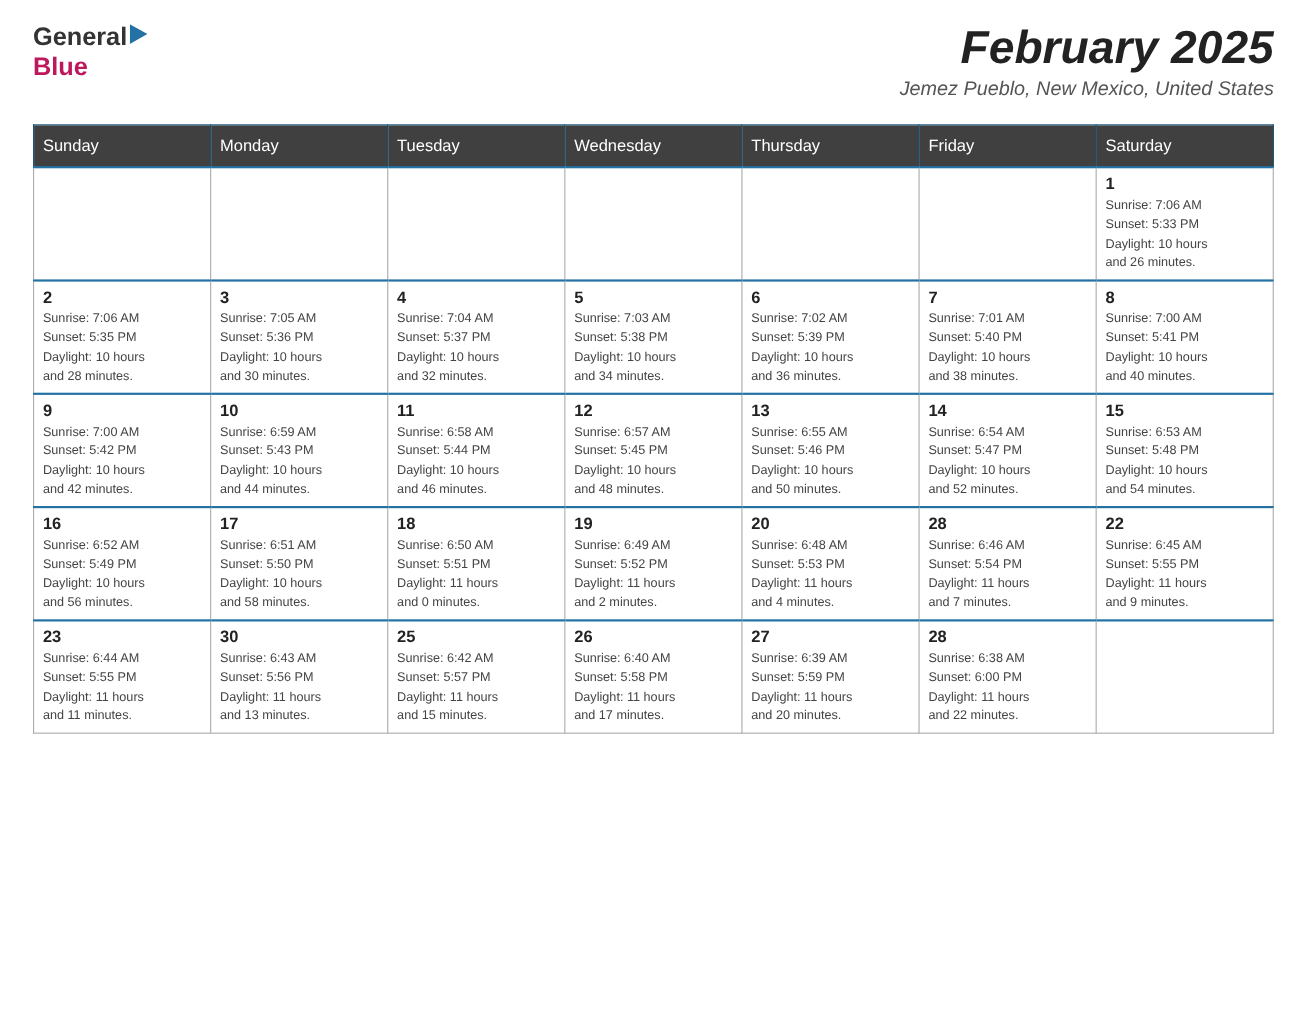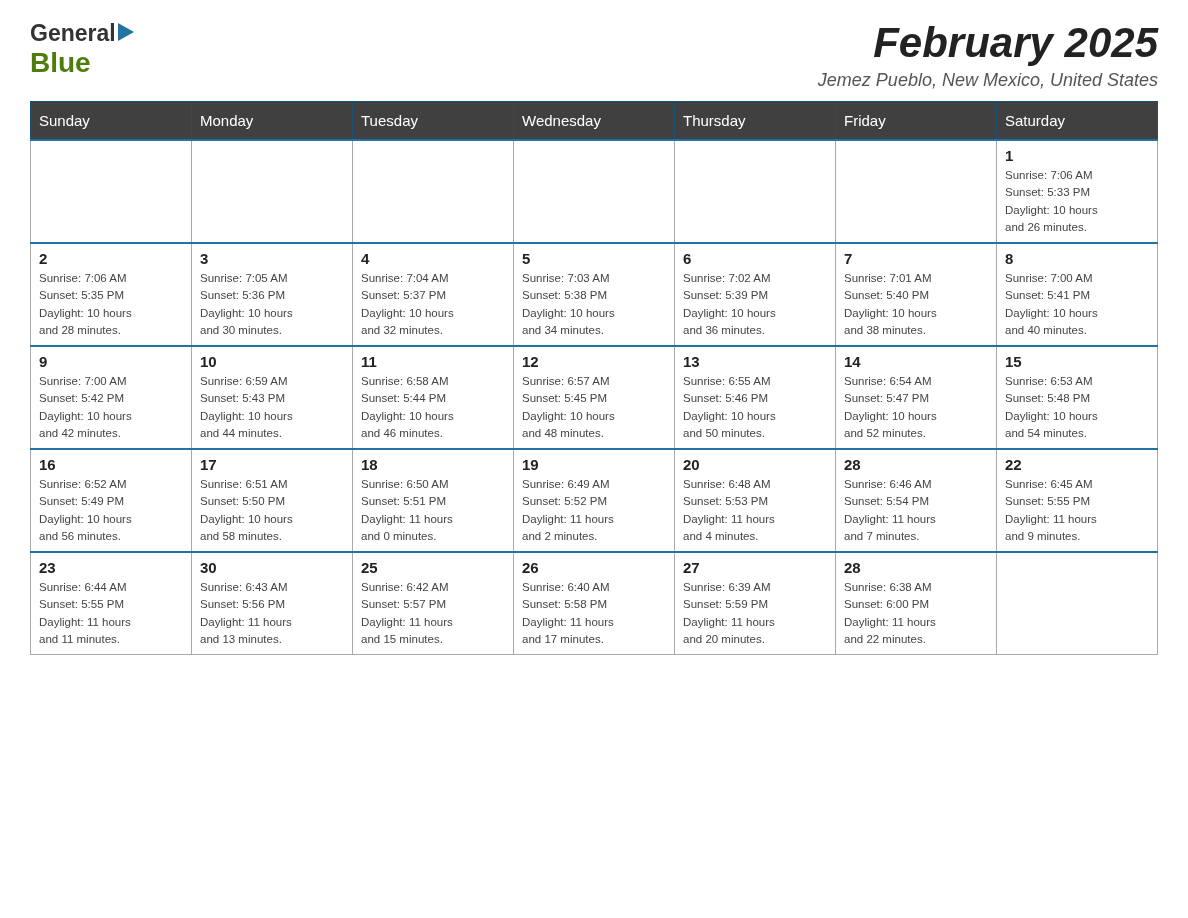--- a/index.html
+++ b/index.html
@@ -6,21 +6,21 @@
     body {
       font-family: Arial, sans-serif;
       background: #fff;
       color: #333;
       padding: 20px 30px;
     }
     .header {
       display: flex;
       justify-content: space-between;
       align-items: flex-start;
-      margin-bottom: 10px;
+      margin-bottom: 22px;
     }
     .logo {
       display: flex;
       flex-direction: column;
       align-items: flex-start;
     }
     .title-section {
       text-align: right;
       font-style: italic;
     }
@@ -85,23 +85,23 @@
       font-size: 23px;
       font-weight: bold;
       color: #333;
     }
     .logo-arrow-shape {
       display: inline-block;
       margin-left: 2px;
       vertical-align: middle;
     }
     .logo-text-blue {
-      font-size: 28px;
-      font-weight: bold;
-      color: #4d7c0f;
+      font-size: 23px;
+      font-weight: bold;
+      color: #be185d;
     }
   </style>
 </head>
 <body>
 
 <div class="header">
   <div class="logo">
     <div class="logo-row">
       <span class="logo-text-general">General</span>
       <span class="logo-arrow-shape">

